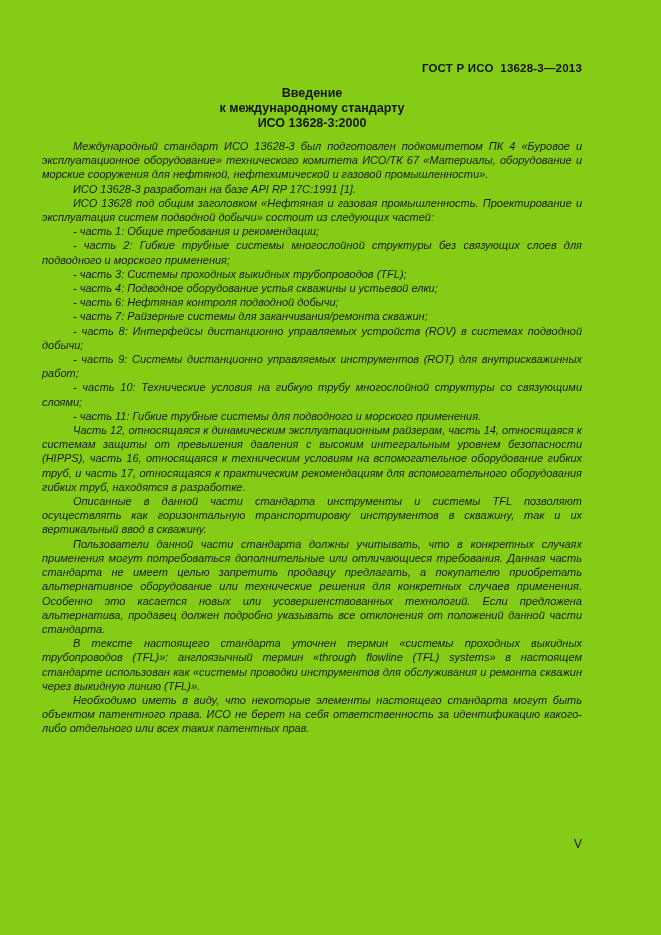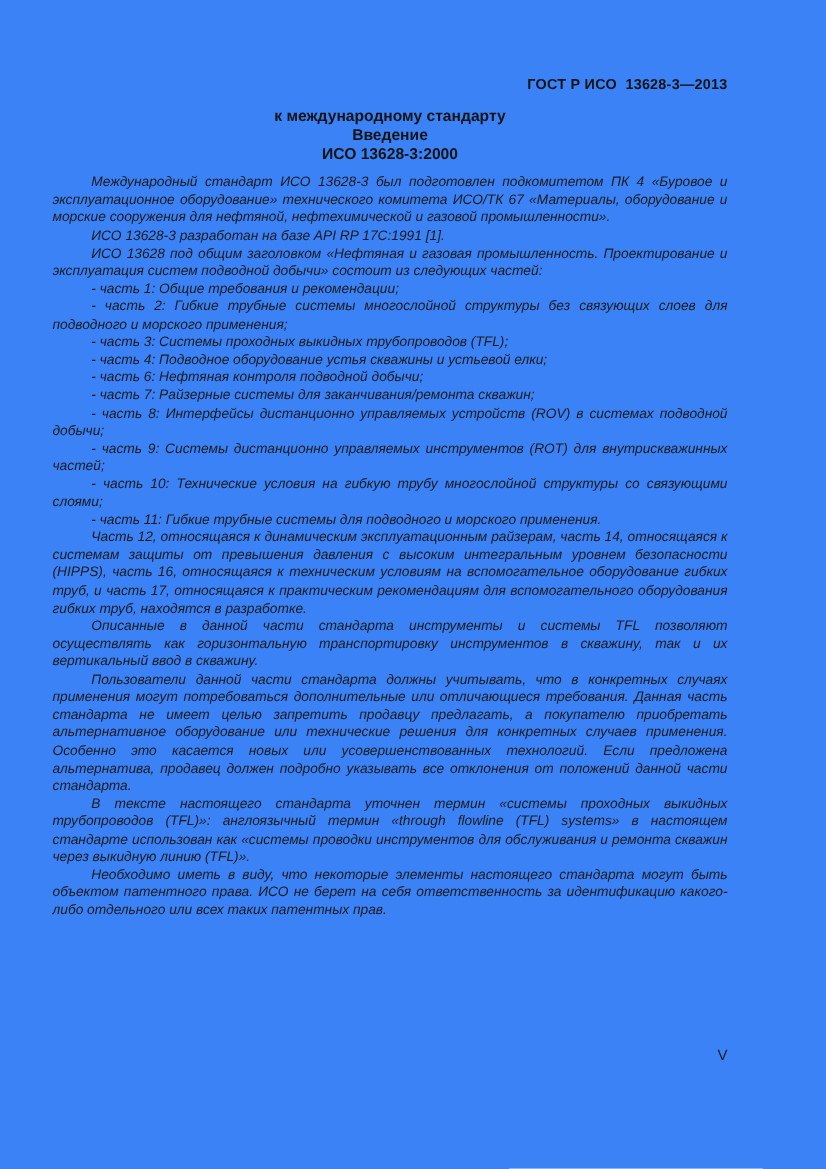--- a/index.html
+++ b/index.html
@@ -4,21 +4,21 @@
 <style>
   html, body {
     margin: 0;
     padding: 0;
     background: #ffffff;
   }
   .page {
     position: relative;
     width: 661px;
     height: 935px;
-    background: #3b82f6;
+    background: #84cc16;
     font-family: "Liberation Sans", "DejaVu Sans", sans-serif;
     color: #111111;
     overflow: hidden;
   }
   .doc-header {
     position: absolute;
     top: 62px;
     left: 42px;
     width: 540px;
     text-align: right;
@@ -66,37 +66,37 @@
   }
 </style>
 </head>
 <body>
 
 <div class="page">
 
   <div class="doc-header">ГОСТ Р ИСО&nbsp; 13628-3—2013</div>
 
   <div class="doc-title">
+    <div>Введение</div>
     <div>к международному стандарту</div>
-    <div>Введение</div>
     <div>ИСО 13628-3:2000</div>
   </div>
 
   <div class="doc-body">
     <p>Международный стандарт ИСО 13628-3 был подготовлен подкомитетом ПК 4 «Буровое и эксплуатационное оборудование» технического комитета ИСО/ТК 67 «Материалы, оборудование и морские сооружения для нефтяной, нефтехимической и газовой промышленности».</p>
     <p>ИСО 13628-3 разработан на базе API RP 17C:1991 [1].</p>
     <p>ИСО 13628 под общим заголовком «Нефтяная и газовая промышленность. Проектирование и эксплуатация систем подводной добычи» состоит из следующих частей:</p>
     <p>- часть 1: Общие требования и рекомендации;</p>
     <p>- часть 2: Гибкие трубные системы многослойной структуры без связующих слоев для подводного и морского применения;</p>
     <p>- часть 3: Системы проходных выкидных трубопроводов (TFL);</p>
     <p>- часть 4: Подводное оборудование устья скважины и устьевой елки;</p>
     <p>- часть 6: Нефтяная контроля подводной добычи;</p>
     <p>- часть 7: Райзерные системы для заканчивания/ремонта скважин;</p>
     <p>- часть 8: Интерфейсы дистанционно управляемых устройств (ROV) в системах подводной добычи;</p>
-    <p>- часть 9: Системы дистанционно управляемых инструментов (ROT) для внутрискважинных частей;</p>
+    <p>- часть 9: Системы дистанционно управляемых инструментов (ROT) для внутрискважинных работ;</p>
     <p>- часть 10: Технические условия на гибкую трубу многослойной структуры со связующими слоями;</p>
     <p>- часть 11: Гибкие трубные системы для подводного и морского применения.</p>
     <p>Часть 12, относящаяся к динамическим эксплуатационным райзерам, часть 14, относящаяся к системам защиты от превышения давления с высоким интегральным уровнем безопасности (HIPPS), часть 16, относящаяся к техническим условиям на вспомогательное оборудование гибких труб, и часть 17, относящаяся к практическим рекомендациям для вспомогательного оборудования гибких труб, находятся в разработке.</p>
     <p>Описанные в данной части стандарта инструменты и системы TFL позволяют осуществлять как горизонтальную транспортировку инструментов в скважину, так и их вертикальный ввод в скважину.</p>
     <p>Пользователи данной части стандарта должны учитывать, что в конкретных случаях применения могут потребоваться дополнительные или отличающиеся требования. Данная часть стандарта не имеет целью запретить продавцу предлагать, а покупателю приобретать альтернативное оборудование или технические решения для конкретных случаев применения. Особенно это касается новых или усовершенствованных технологий. Если предложена альтернатива, продавец должен подробно указывать все отклонения от положений данной части стандарта.</p>
     <p>В тексте настоящего стандарта уточнен термин «системы проходных выкидных трубопроводов (TFL)»: англоязычный термин «through flowline (TFL) systems» в настоящем стандарте использован как «системы проводки инструментов для обслуживания и ремонта скважин через выкидную линию (TFL)».</p>
     <p>Необходимо иметь в виду, что некоторые элементы настоящего стандарта могут быть объектом патентного права. ИСО не берет на себя ответственность за идентификацию какого-либо отдельного или всех таких патентных прав.</p>
   </div>
 
   <div class="page-number">V</div>

